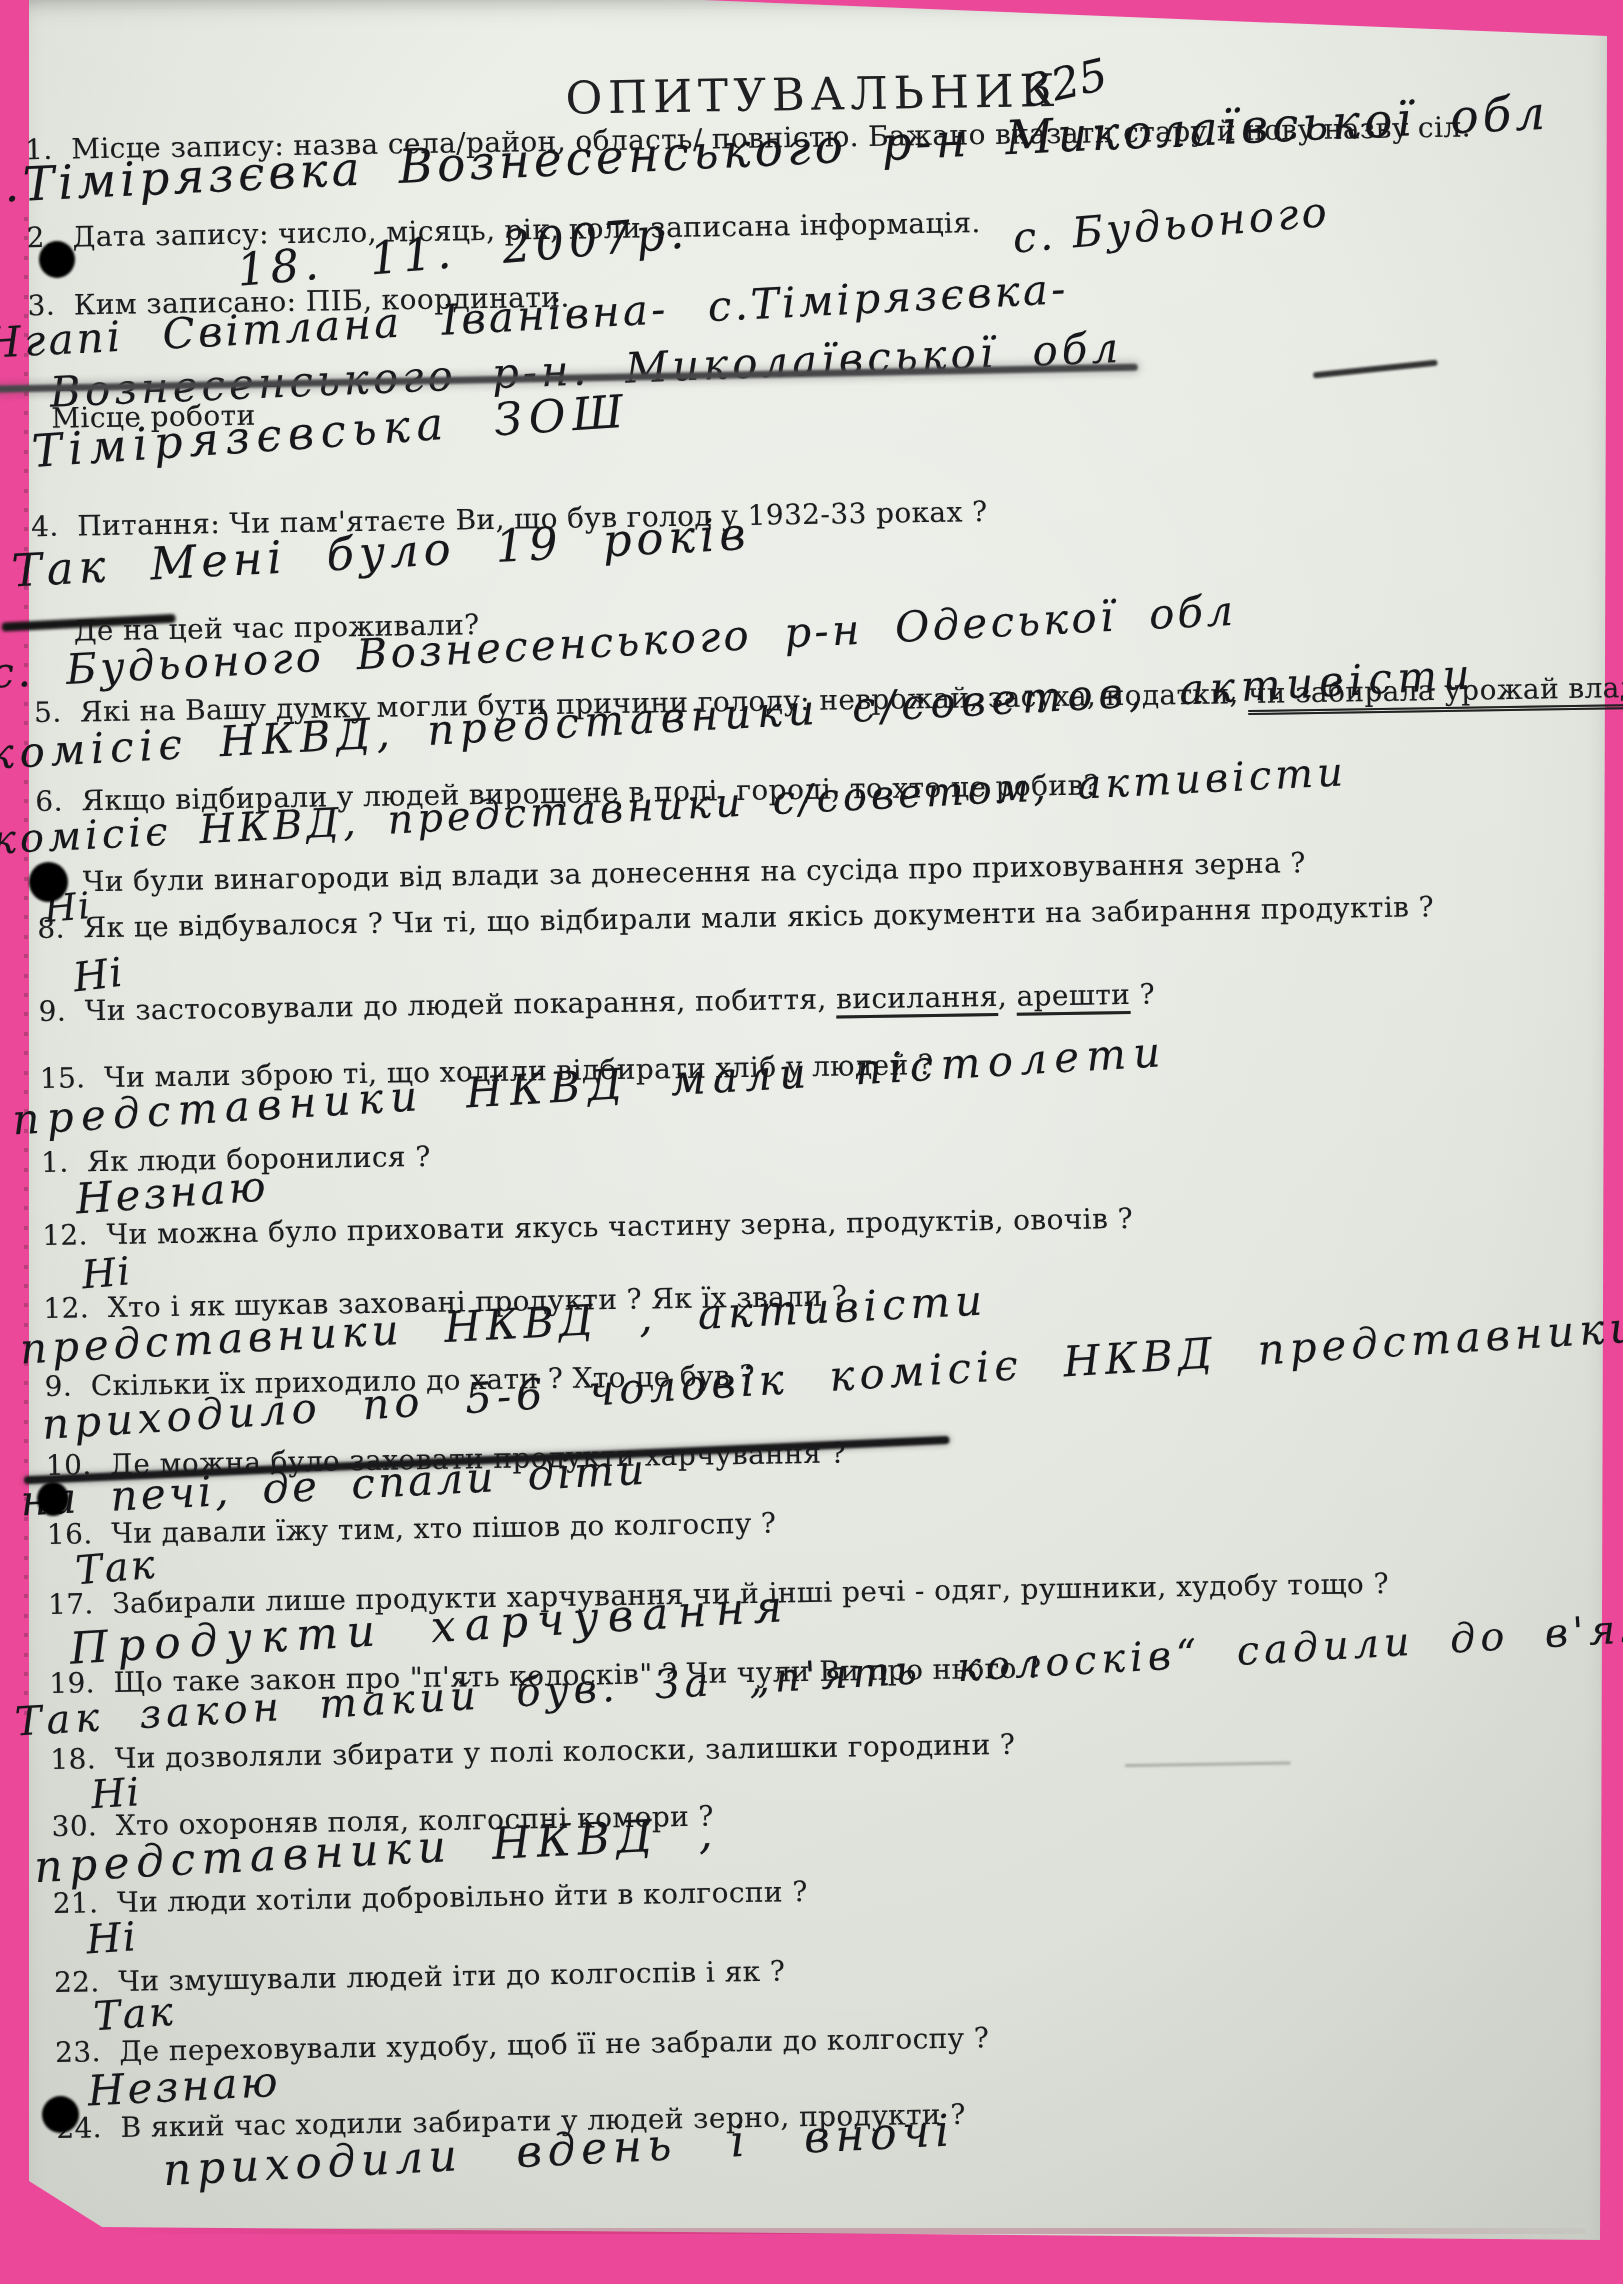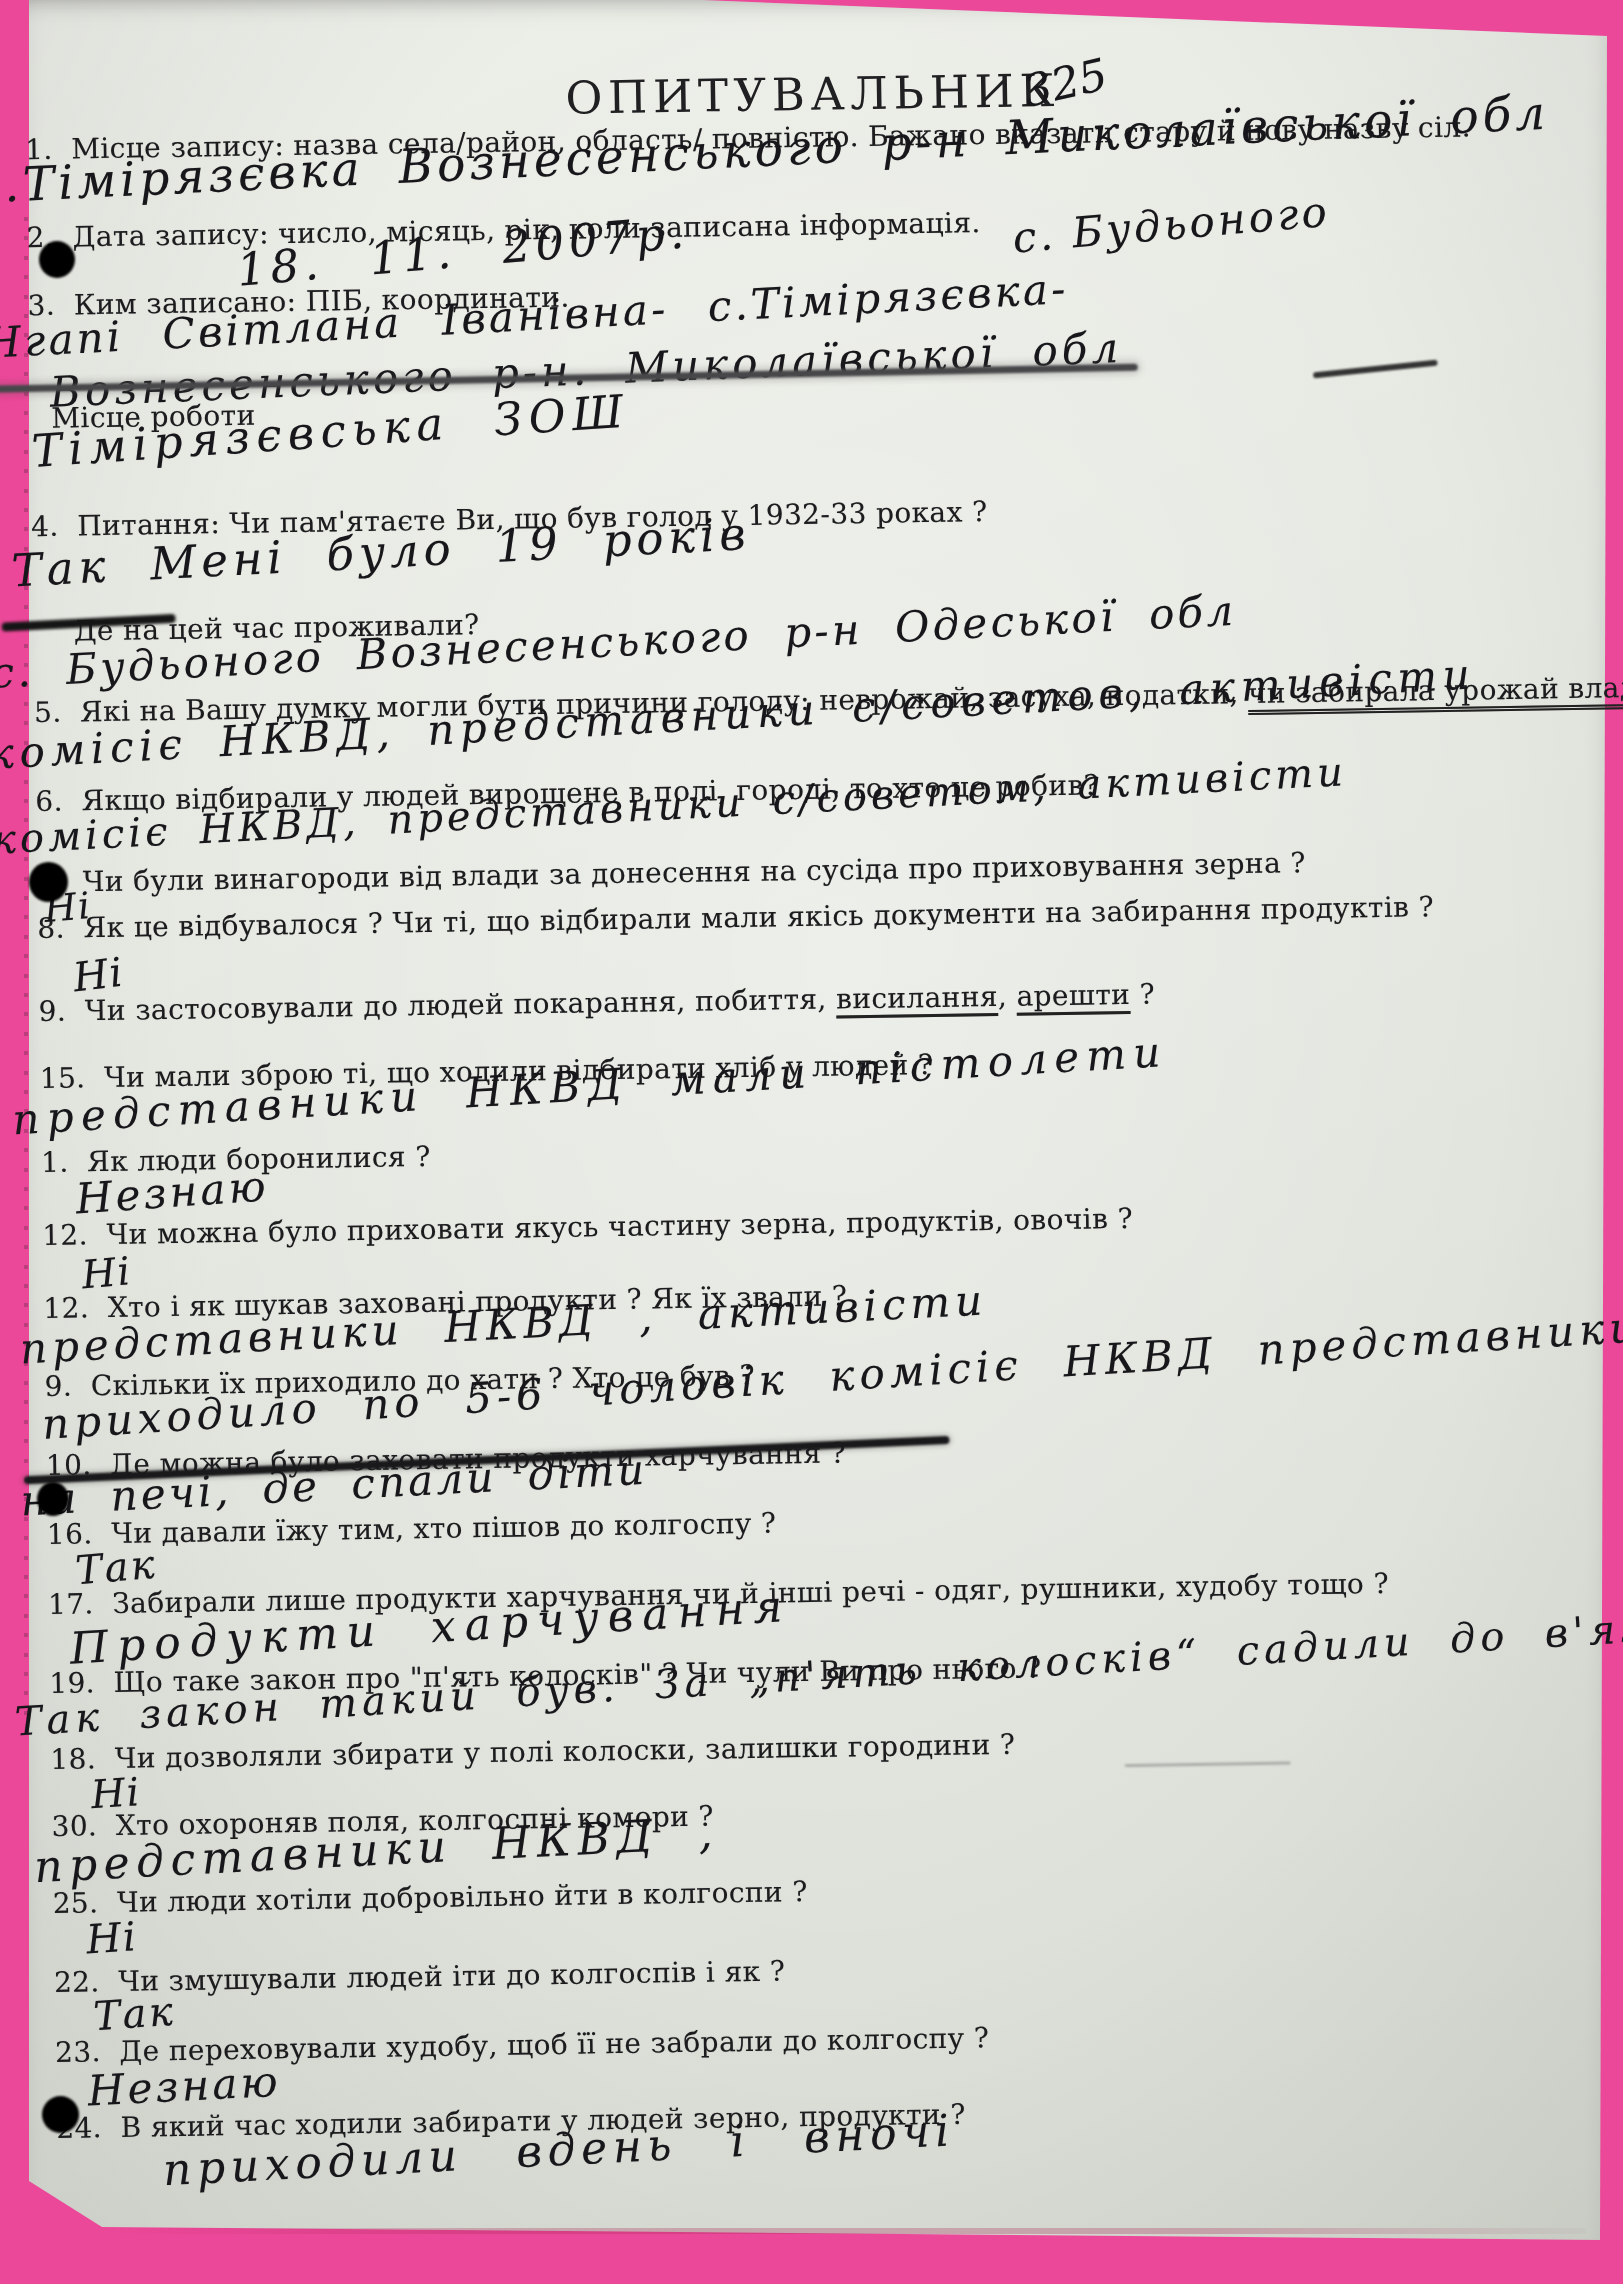--- a/index.html
+++ b/index.html
@@ -135,21 +135,21 @@
       <div class="row" id="row-q16"><span class="qnum">16.</span>&nbsp; <span class="qtext">Чи давали їжу тим, хто пішов до колгоспу ?</span></div>
       <div class="hand ans" id="ans-q16-0">Так</div>
       <div class="row" id="row-q17"><span class="qnum">17.</span>&nbsp; <span class="qtext">Забирали лише продукти харчування чи й інші речі - одяг, рушники, худобу тощо ?</span></div>
       <div class="hand ans" id="ans-q17-0">Продукти харчування</div>
       <div class="row" id="row-q18"><span class="qnum">19.</span>&nbsp; <span class="qtext">Що таке закон про "п'ять колосків" ? Чи чули Ви про нього ?</span></div>
       <div class="hand ans" id="ans-q18-0">Так закон такий був. За „п'ять колосків“ садили до в'язниці</div>
       <div class="row" id="row-q19"><span class="qnum">18.</span>&nbsp; <span class="qtext">Чи дозволяли збирати у полі колоски, залишки городини ?</span></div>
       <div class="hand ans" id="ans-q19-0">Ні</div>
       <div class="row" id="row-q20"><span class="qnum">30.</span>&nbsp; <span class="qtext">Хто охороняв поля, колгоспні комори ?</span></div>
       <div class="hand ans" id="ans-q20-0">представники НКВД ,</div>
-      <div class="row" id="row-q21"><span class="qnum">25.</span>&nbsp; <span class="qtext">Чи люди хотіли добровільно йти в колгоспи ?</span></div>
+      <div class="row" id="row-q21"><span class="qnum">21.</span>&nbsp; <span class="qtext">Чи люди хотіли добровільно йти в колгоспи ?</span></div>
       <div class="hand ans" id="ans-q21-0">Ні</div>
       <div class="row" id="row-q22"><span class="qnum">22.</span>&nbsp; <span class="qtext">Чи змушували людей іти до колгоспів і як ?</span></div>
       <div class="hand ans" id="ans-q22-0">Так</div>
       <div class="row" id="row-q23"><span class="qnum">23.</span>&nbsp; <span class="qtext">Де переховували худобу, щоб її не забрали до колгоспу ?</span></div>
       <div class="hand ans" id="ans-q23-0">Незнаю</div>
       <div class="row" id="row-q24"><span class="qnum">24.</span>&nbsp; <span class="qtext">В який час ходили забирати у людей зерно, продукти ?</span></div>
       <div class="hand ans" id="ans-q24-0">приходили вдень і вночі</div>
     </div>
 
   <div id="hole-1" class="hole"></div>

